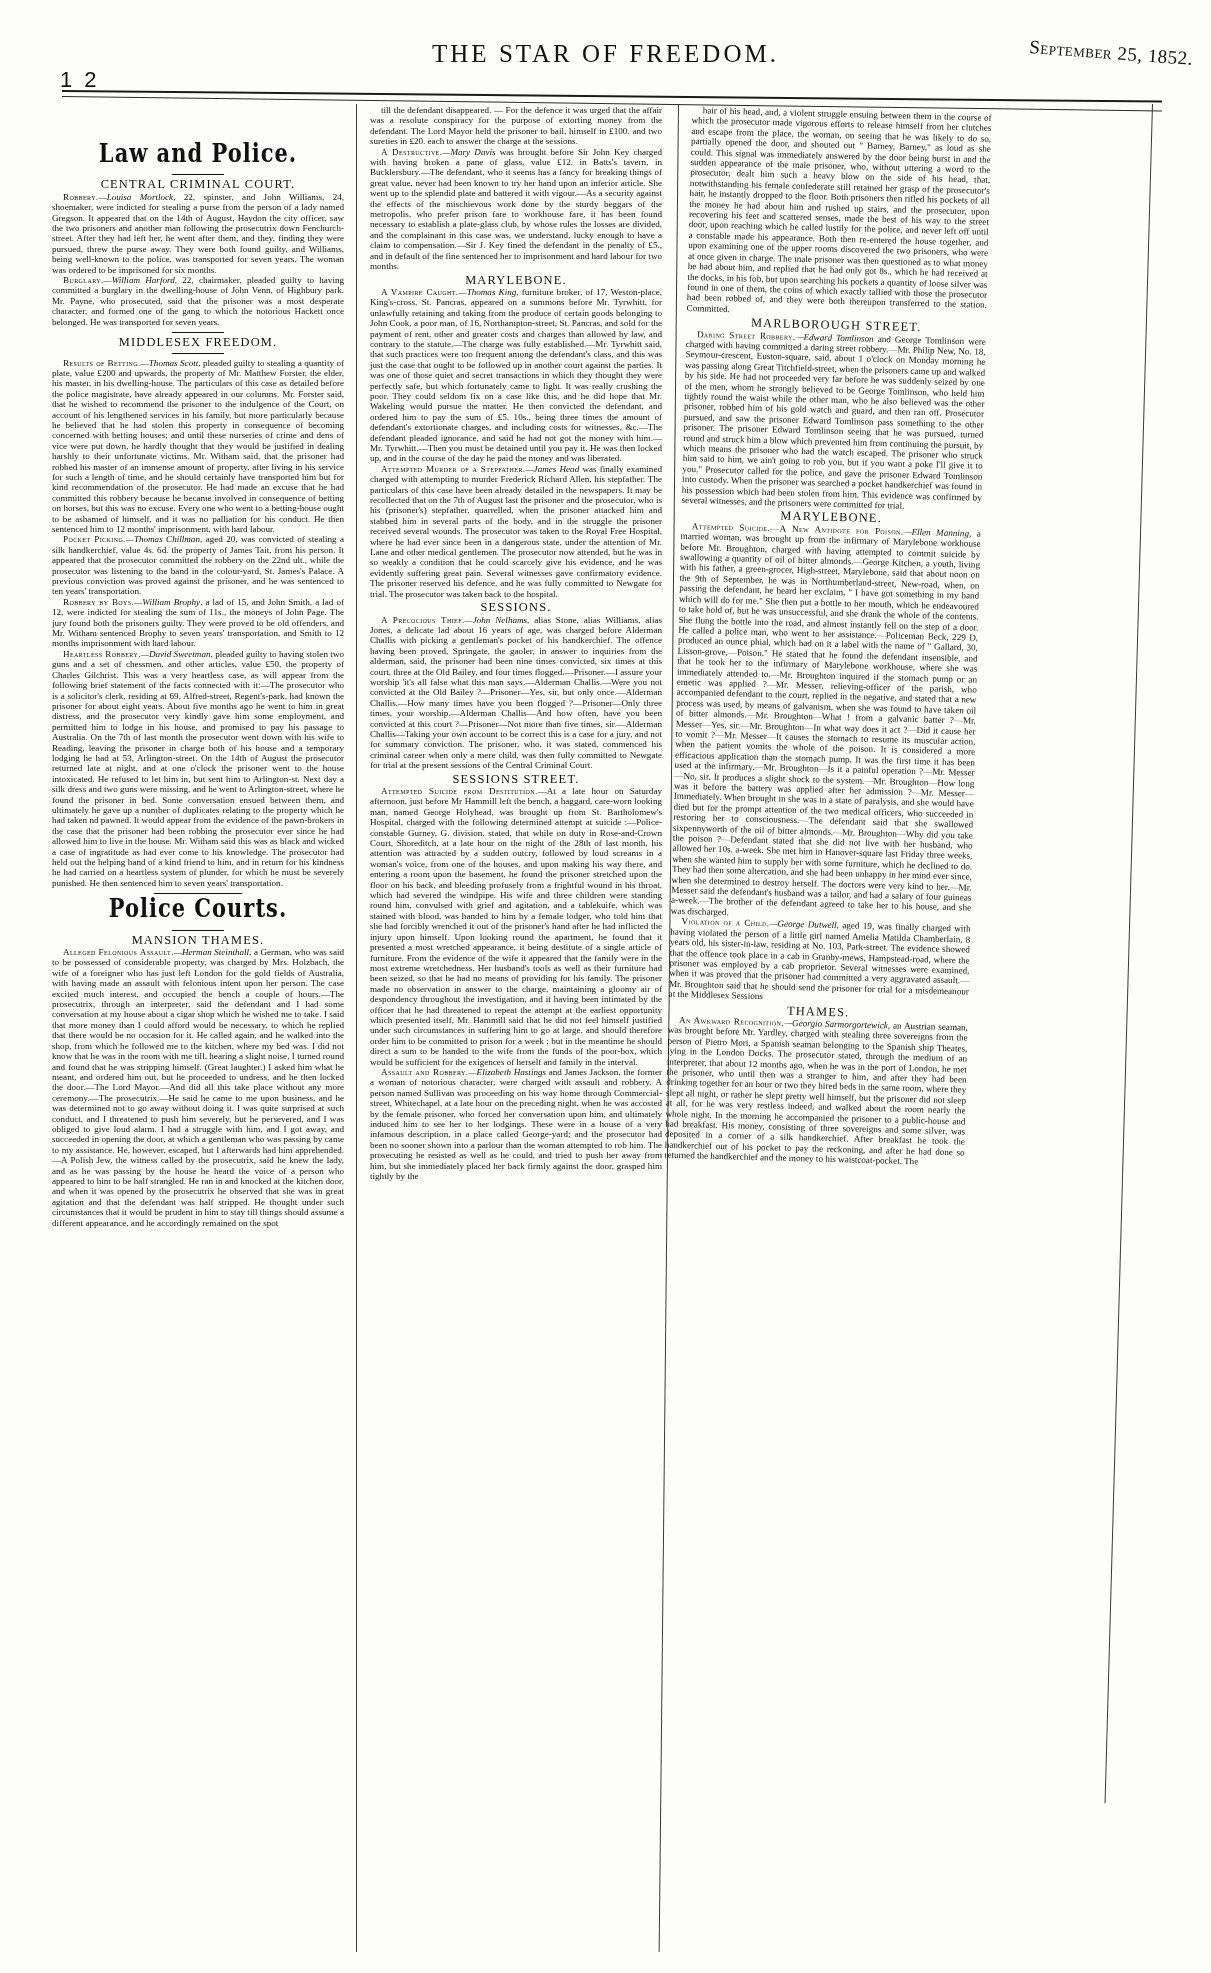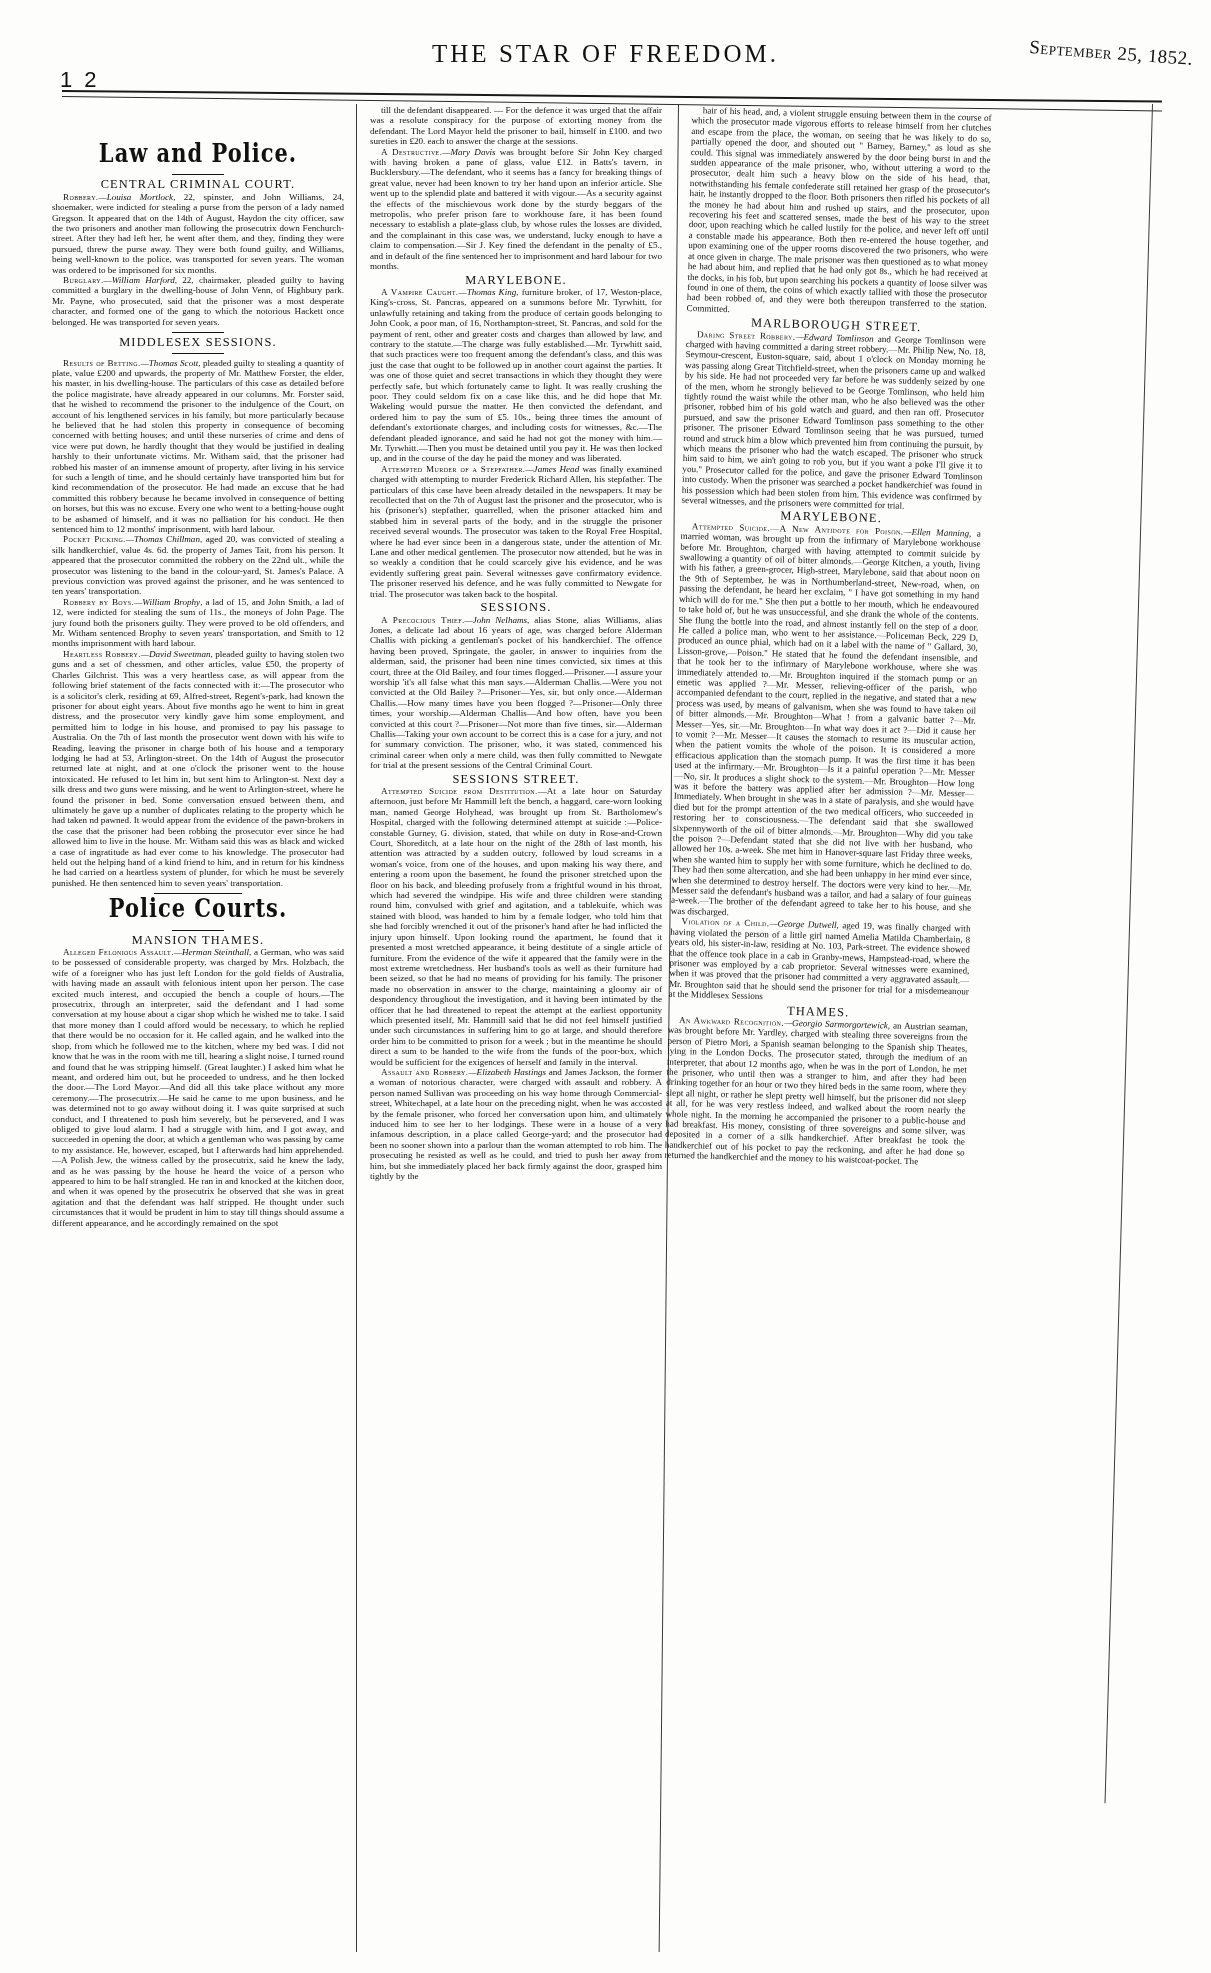--- a/index.html
+++ b/index.html
@@ -98,21 +98,21 @@
     <div class="coldiv" id="div2"></div>
     <div class="coldiv" id="div3"></div>
 
     <div class="col" id="col1">
       <div class="gothic">Law and Police.</div>
       <div class="shortrule"></div>
       <div class="sect">CENTRAL CRIMINAL COURT.</div>
       <p class="body"><span class="case">Robbery.</span><span class="nm">—<i>Louisa Mortlock</i></span>, 22, spinster, and John Williams, 24, shoemaker, were indicted for stealing a purse from the person of a lady named Gregson. It appeared that on the 14th of August, Haydon the city officer, saw the two prisoners and another man following the prosecutrix down Fenchurch-street. After they had left her, he went after them, and they, finding they were pursued, threw the purse away. They were both found guilty, and Williams, being well-known to the police, was transported for seven years. The woman was ordered to be imprisoned for six months.</p>
       <p class="body"><span class="case">Burglary.</span><span class="nm">—<i>William Harford</i></span>, 22, chairmaker, pleaded guilty to having committed a burglary in the dwelling-house of John Venn, of Highbury park. Mr. Payne, who prosecuted, said that the prisoner was a most desperate character, and formed one of the gang to which the notorious Hackett once belonged. He was transported for seven years.</p>
       <div class="shortrule"></div>
-      <div class="sect">MIDDLESEX SESSIONS.</div>
+      <div class="sect">MIDDLESEX FREEDOM.</div>
       <div class="shortrule"></div>
       <p class="body"><span class="case">Results of Betting.</span><span class="nm">—<i>Thomas Scott</i></span>, pleaded guilty to stealing a quantity of plate, value £200 and upwards, the property of Mr. Matthew Forster, the elder, his master, in his dwelling-house. The particulars of this case as detailed before the police magistrate, have already appeared in our columns. Mr. Forster said, that he wished to recommend the prisoner to the indulgence of the Court, on account of his lengthened services in his family, but more particularly because he believed that he had stolen this property in consequence of becoming concerned with betting houses; and until these nurseries of crime and dens of vice were put down, he hardly thought that they would be justified in dealing harshly to their unfortunate victims. Mr. Witham said, that the prisoner had robbed his master of an immense amount of property, after living in his service for such a length of time, and he should certainly have transported him but for kind recommendation of the prosecutor. He had made an excuse that he had committed this robbery because he became involved in consequence of betting on horses, but this was no excuse. Every one who went to a betting-house ought to be ashamed of himself, and it was no palliation for his conduct. He then sentenced him to 12 months' imprisonment, with hard labour.</p>
       <p class="body"><span class="case">Pocket Picking.</span><span class="nm">—<i>Thomas Chillman</i></span>, aged 20, was convicted of stealing a silk handkerchief, value 4s. 6d. the property of James Tait, from his person. It appeared that the prosecutor committed the robbery on the 22nd ult., while the prosecutor was listening to the band in the colour-yard, St. James's Palace. A previous conviction was proved against the prisoner, and he was sentenced to ten years' transportation.</p>
       <p class="body"><span class="case">Robbery by Boys.</span><span class="nm">—<i>William Brophy</i></span>, a lad of 15, and John Smith, a lad of 12, were indicted for stealing the sum of 11s., the moneys of John Page. The jury found both the prisoners guilty. They were proved to be old offenders, and Mr. Witham sentenced Brophy to seven years' transportation, and Smith to 12 months imprisonment with hard labour.</p>
       <p class="body"><span class="case">Heartless Robbery.</span><span class="nm">—<i>David Sweetman</i></span>, pleaded guilty to having stolen two guns and a set of chessmen, and other articles, value £50, the property of Charles Gilchrist. This was a very heartless case, as will appear from the following brief statement of the facts connected with it:—The prosecutor who is a solicitor's clerk, residing at 69, Alfred-street, Regent's-park, had known the prisoner for about eight years. About five months ago he went to him in great distress, and the prosecutor very kindly gave him some employment, and permitted him to lodge in his house, and promised to pay his passage to Australia. On the 7th of last month the prosecutor went down with his wife to Reading, leaving the prisoner in charge both of his house and a temporary lodging he had at 53, Arlington-street. On the 14th of August the prosecutor returned late at night, and at one o'clock the prisoner went to the house intoxicated. He refused to let him in, but sent him to Arlington-st. Next day a silk dress and two guns were missing, and he went to Arlington-street, where he found the prisoner in bed. Some conversation ensued between them, and ultimately he gave up a number of duplicates relating to the property which he had taken nd pawned. It would appear from the evidence of the pawn-brokers in the case that the prisoner had been robbing the prosecutor ever since he had allowed him to live in the house. Mr. Witham said this was as black and wicked a case of ingratitude as had ever come to his knowledge. The prosecutor had held out the helping hand of a kind friend to him, and in return for his kindness he had carried on a heartless system of plunder, for which he must be severely punished. He then sentenced him to seven years' transportation.</p>
       <div class="shortrule wide"></div>
       <div class="gothic">Police Courts.</div>
       <div class="shortrule"></div>
       <div class="sect">MANSION THAMES.</div>
       <p class="body"><span class="case">Alleged Felonious Assault.</span><span class="nm">—<i>Herman Steinthall</i></span>, a German, who was said to be possessed of considerable property, was charged by Mrs. Holzbach, the wife of a foreigner who has just left London for the gold fields of Australia, with having made an assault with felonious intent upon her person. The case excited much interest, and occupied the bench a couple of hours.—The prosecutrix, through an interpreter, said the defendant and I had some conversation at my house about a cigar shop which he wished me to take. I said that more money than I could afford would be necessary, to which he replied that there would be no occasion for it. He called again, and he walked into the shop, from which he followed me to the kitchen, where my bed was. I did not know that he was in the room with me till, hearing a slight noise, I turned round and found that he was stripping himself. (Great laughter.) I asked him what he meant, and ordered him out, but he proceeded to undress, and he then locked the door.—The Lord Mayor.—And did all this take place without any more ceremony.—The prosecutrix.—He said he came to me upon business, and he was determined not to go away without doing it. I was quite surprised at such conduct, and I threatened to push him severely, but he persevered, and I was obliged to give loud alarm. I had a struggle with him, and I got away, and succeeded in opening the door, at which a gentleman who was passing by came to my assistance. He, however, escaped, but I afterwards had him apprehended.—A Polish Jew, the witness called by the prosecutrix, said he knew the lady, and as he was passing by the house he heard the voice of a person who appeared to him to be half strangled. He ran in and knocked at the kitchen door, and when it was opened by the prosecutrix he observed that she was in great agitation and that the defendant was half stripped. He thought under such circumstances that it would be prudent in him to stay till things should assume a different appearance, and he accordingly remained on the spot</p>

